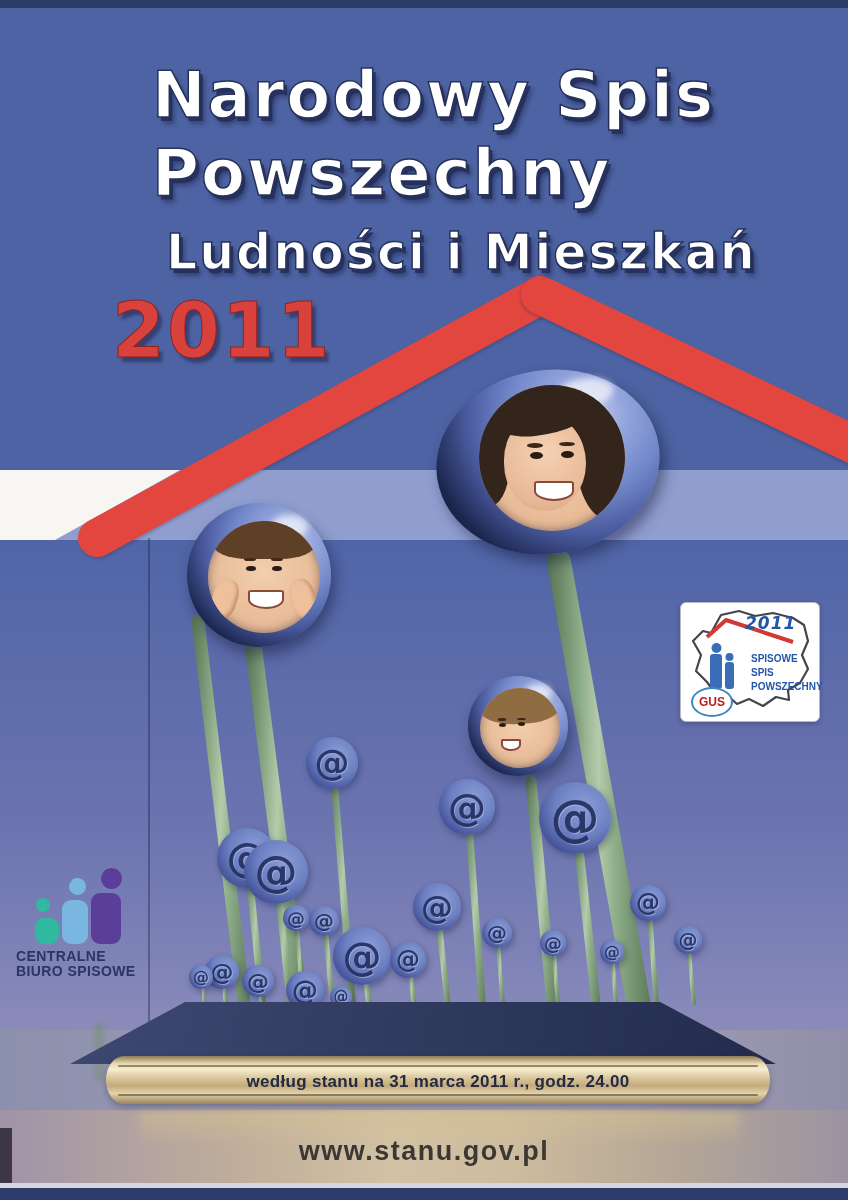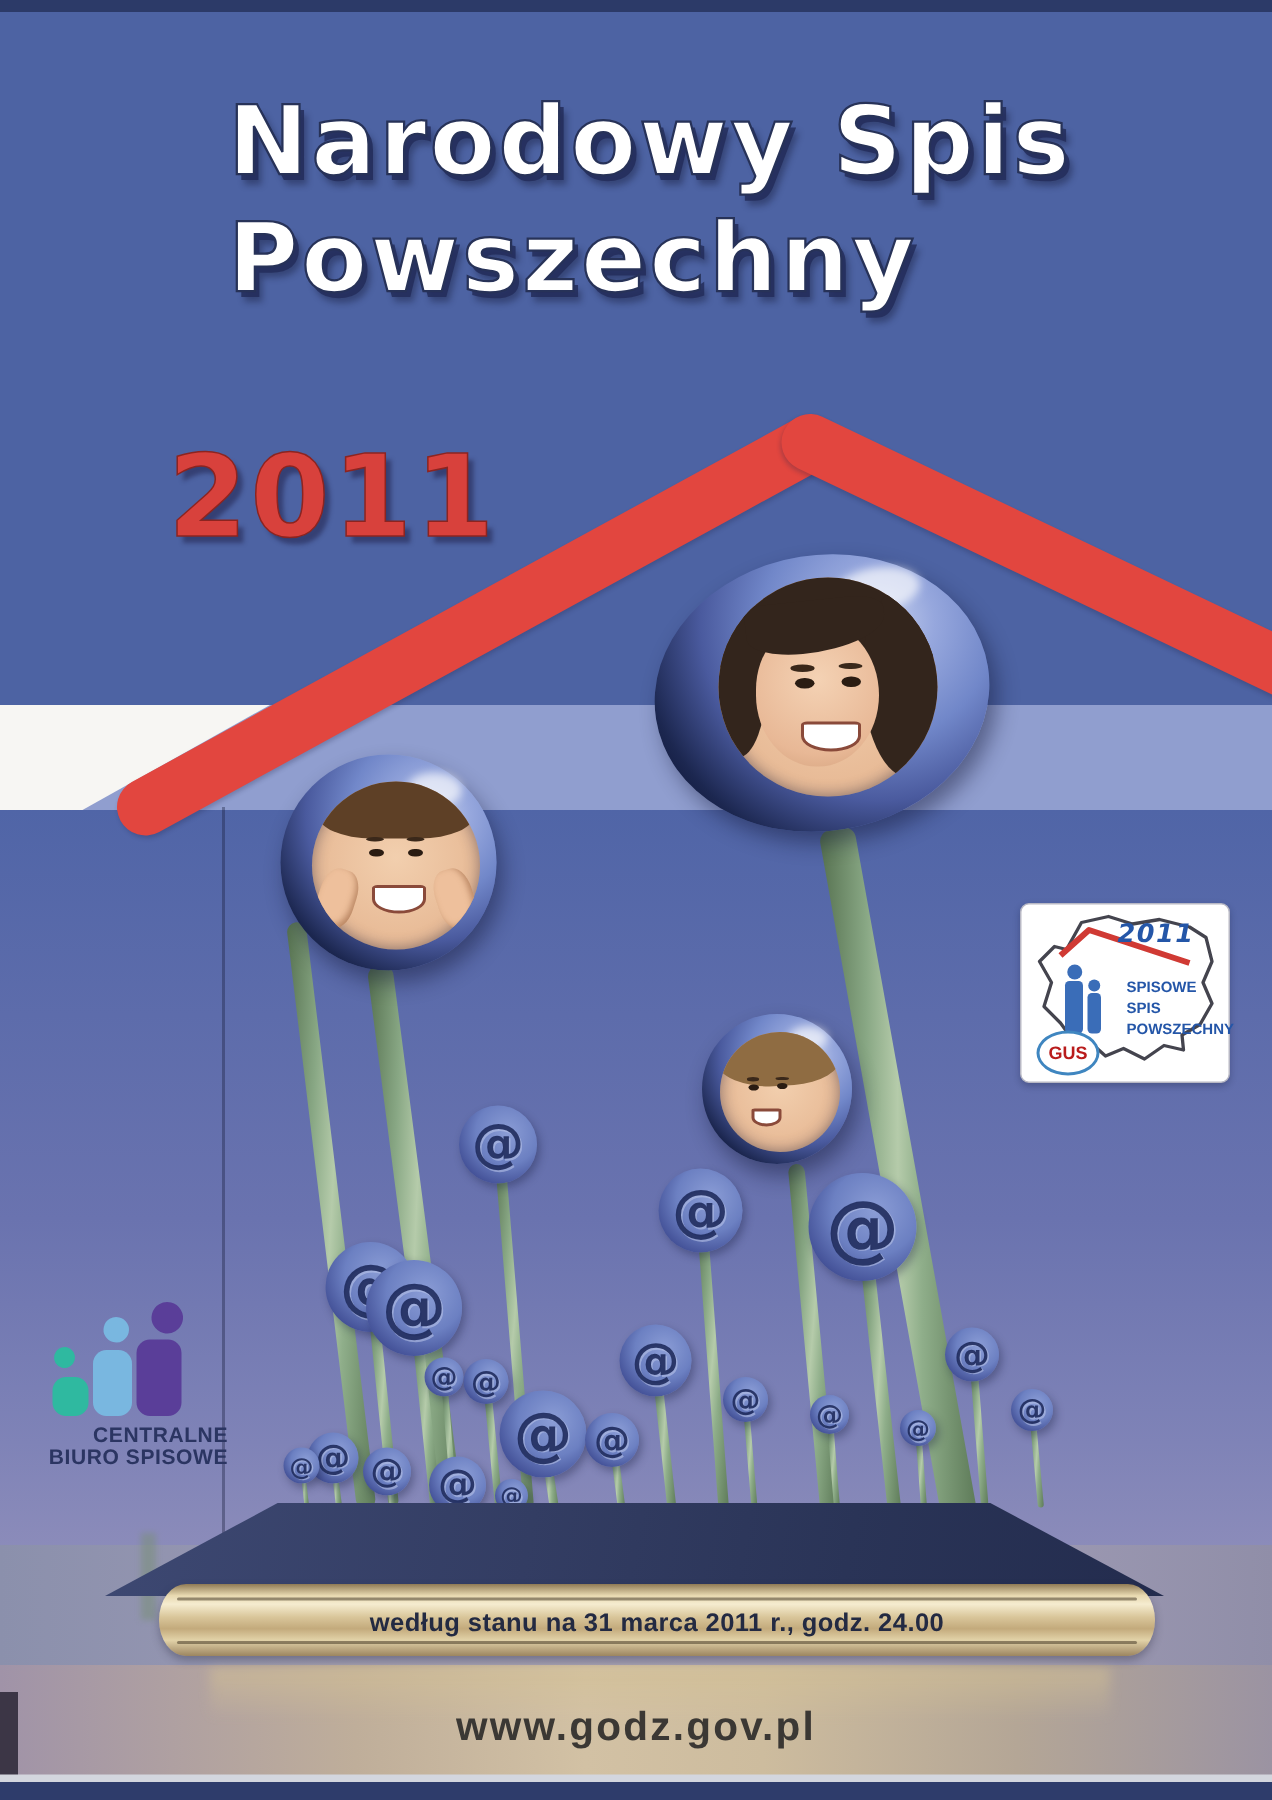--- a/index.html
+++ b/index.html
@@ -90,21 +90,21 @@
   .gold-bar::before{top:9px;}
   .gold-bar::after{bottom:8px;}
   .status-note{position:absolute;left:0;top:16px;width:100%;text-align:center;
     font-weight:700;font-size:17px;color:#232a42;letter-spacing:.3px;}
   .website{position:absolute;left:0;top:1136px;width:848px;text-align:center;z-index:6;
     font-weight:700;font-size:27px;letter-spacing:1.5px;color:#3b3834;}
   
   .cbs{position:absolute;left:16px;top:868px;width:136px;height:112px;z-index:7;}
   .fig-head{position:absolute;border-radius:50%;}
   .fig-body{position:absolute;border-radius:9px;}
-  .cbs-text{position:absolute;width:136px;text-align:right;color:#2b3562;font-weight:700;
+  .cbs-text{position:absolute;width:136px;text-align:left;color:#2b3562;font-weight:700;
     font-size:14px;letter-spacing:.4px;white-space:nowrap;}
   
   .nsp{position:absolute;left:680px;top:602px;width:138px;height:118px;background:#ffffff;
     border:1px solid #b8b8c4;border-radius:6px;z-index:7;box-shadow:0 2px 5px rgba(20,25,60,.3);}
   .nsp svg{position:absolute;left:0;top:0;}
   .nsp-year{position:absolute;left:64px;top:10px;font-family:"DejaVu Sans",sans-serif;
     font-style:italic;font-weight:700;font-size:17px;color:#2456a8;letter-spacing:1px;}
   .nsp-name{position:absolute;left:70px;color:#2456a8;font-weight:700;font-size:10px;white-space:nowrap;}
   .nsp-n1{top:50px;} .nsp-n2{top:64px;} .nsp-n3{top:78px;}
   .gus-oval{position:absolute;left:10px;top:84px;width:38px;height:26px;border:2.5px solid #3f86c0;
@@ -127,20 +127,21 @@
   <div class="gold-glow"></div>
   <div class="corner-dark"></div>
   <div class="bottom-hairline"></div>
   <div class="bottom-navy"></div>
 
   <div class="roof roof-left"></div>
   <div class="roof roof-right"></div>
 
   <div class="script t1">Narodowy Spis</div>
   <div class="script t2">Powszechny</div>
+  <div class="script t3">Ludności i Mieszkań</div>
   <div class="script t-year">2011</div>
 
   <div id="scene">
       <div class="stem" style="left: 628px; top: 545px; width: 24px; height: 467px; transform: rotate(-10.2deg);"></div>
       <div class="stem" style="left: 291.5px; top: 640px; width: 17px; height: 370px; transform: rotate(-7.4deg);"></div>
       <div class="stem" style="left: 546.5px; top: 775px; width: 11px; height: 233px; transform: rotate(-5.4deg);"></div>
       <div class="stem" style="left: 237.5px; top: 612px; width: 13px; height: 394px; transform: rotate(-6.9deg);"></div>
       <div class="stem" style="left: 348.5px; top: 763px; width: 7px; height: 242px; transform: rotate(-4.7deg);"></div>
       <div class="stem" style="left: 478.5px; top: 807px; width: 7px; height: 199px; transform: rotate(-4.3deg);"></div>
       <div class="stem" style="left: 591.5px; top: 818px; width: 9px; height: 190px; transform: rotate(-6.3deg);"></div>
@@ -221,21 +222,21 @@
       <div class="eye" style="left:24%;top:44%;"></div>
       <div class="eye" style="left:47%;top:43%;"></div>
       <div class="smile" style="left:26%;top:64%;width:20%;height:10%;"></div>
     </div>
   </div>
 
   <div class="plinth"></div>
   <div class="gold-bar">
     <div class="status-note">według stanu na 31 marca 2011 r., godz. 24.00</div>
   </div>
-  <div class="website">www.godz.gov.pl</div>
+  <div class="website">www.stanu.gov.pl</div>
 
   <div class="cbs">
     <div class="fig-head" style="left:20px;top:30px;width:14px;height:14px;background:#2fb9a0;transform:rotate(14deg);"></div>
     <div class="fig-body" style="left:19px;top:50px;width:24px;height:26px;background:#2fb9a0;"></div>
     <div class="fig-head" style="left:53px;top:10px;width:17px;height:17px;background:#79b7e0;transform:rotate(14deg);"></div>
     <div class="fig-body" style="left:46px;top:32px;width:26px;height:44px;background:#79b7e0;"></div>
     <div class="fig-head" style="left:85px;top:0px;width:21px;height:21px;background:#5a3e99;transform:rotate(14deg);"></div>
     <div class="fig-body" style="left:75px;top:25px;width:30px;height:51px;background:#5a3e99;"></div>
     <div class="cbs-text" style="top:80px;">CENTRALNE</div>
     <div class="cbs-text" style="top:95px;">BIURO SPISOWE</div>

